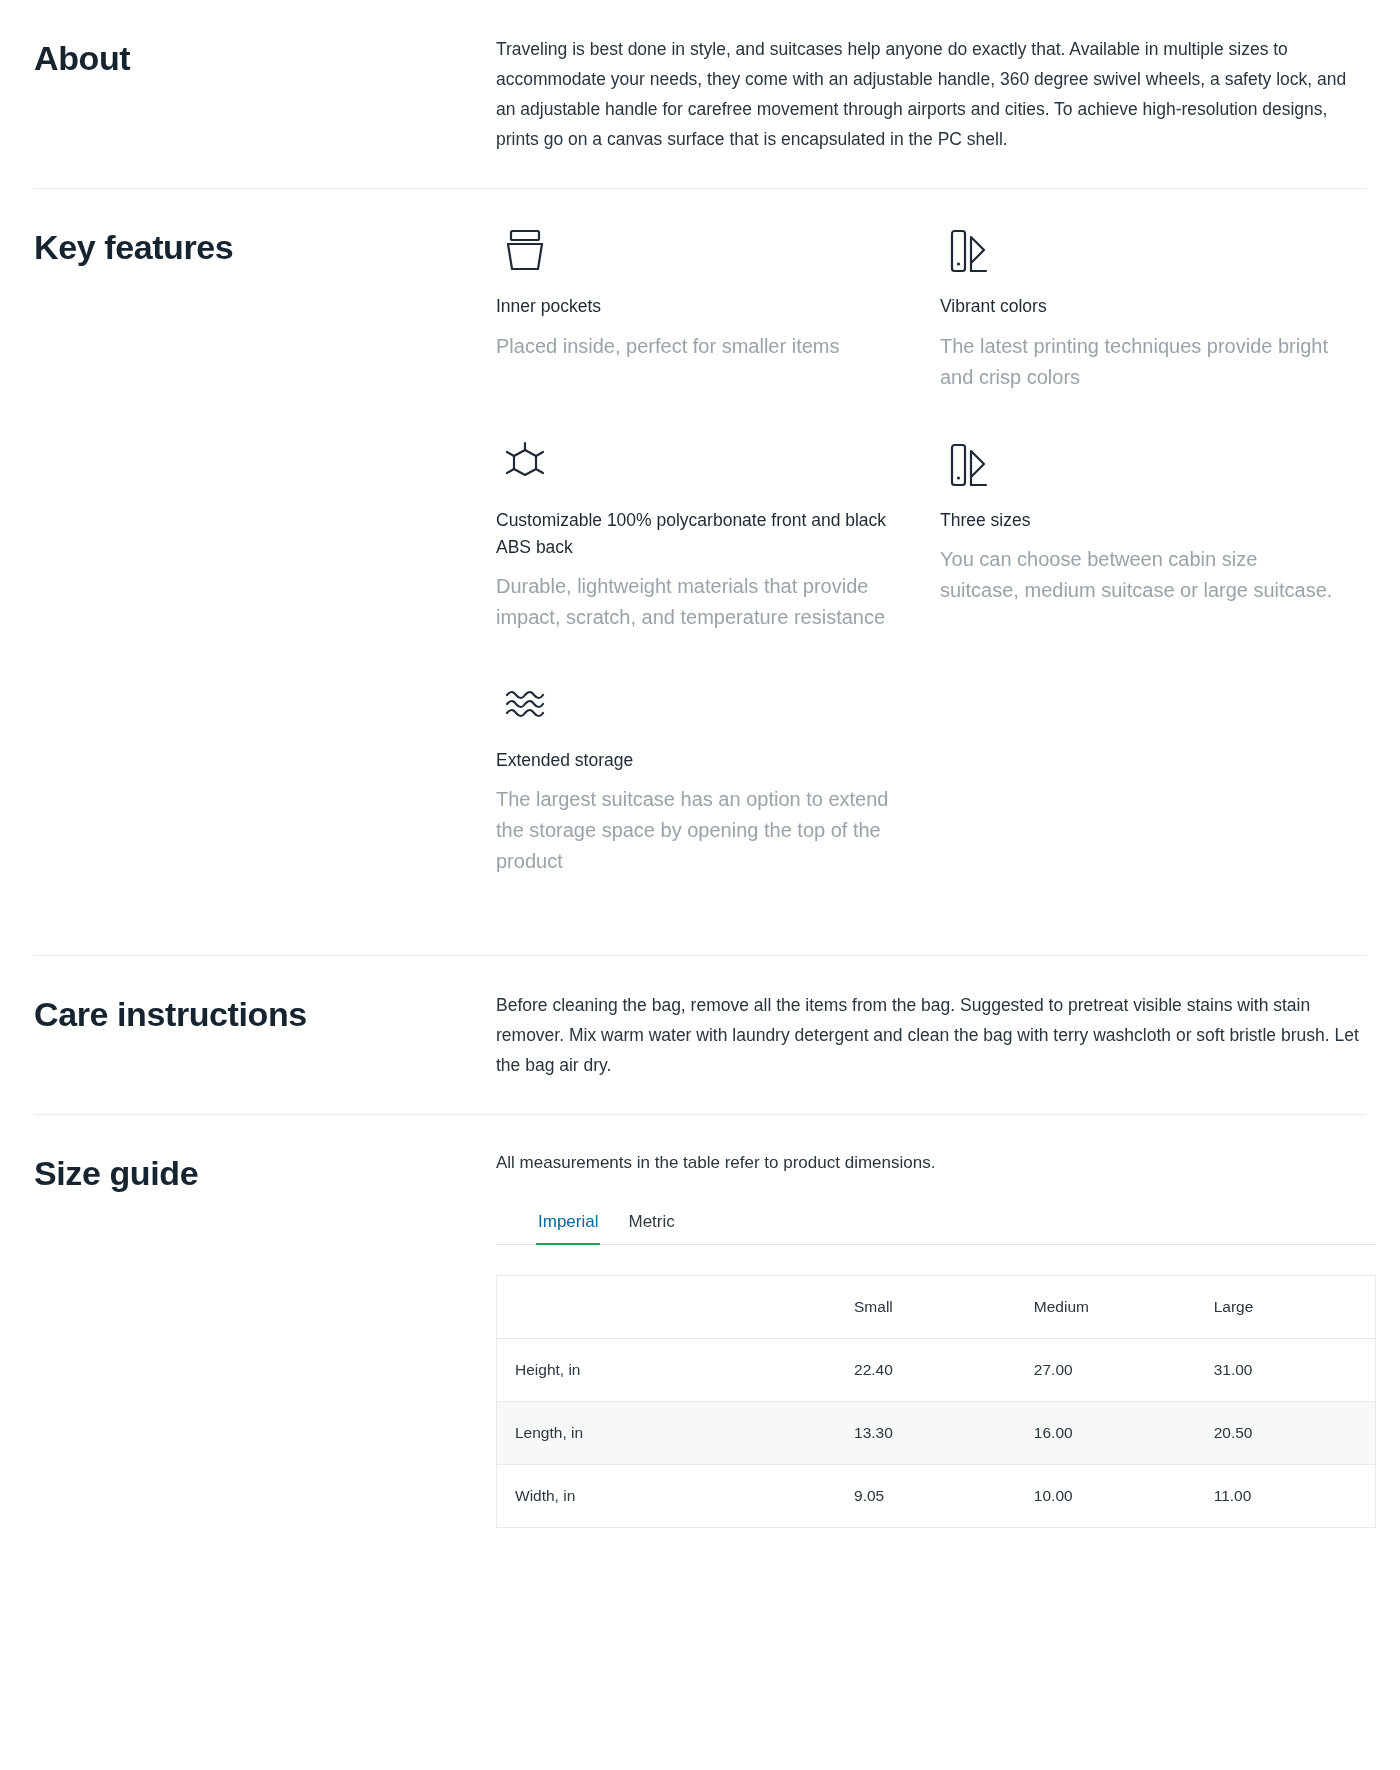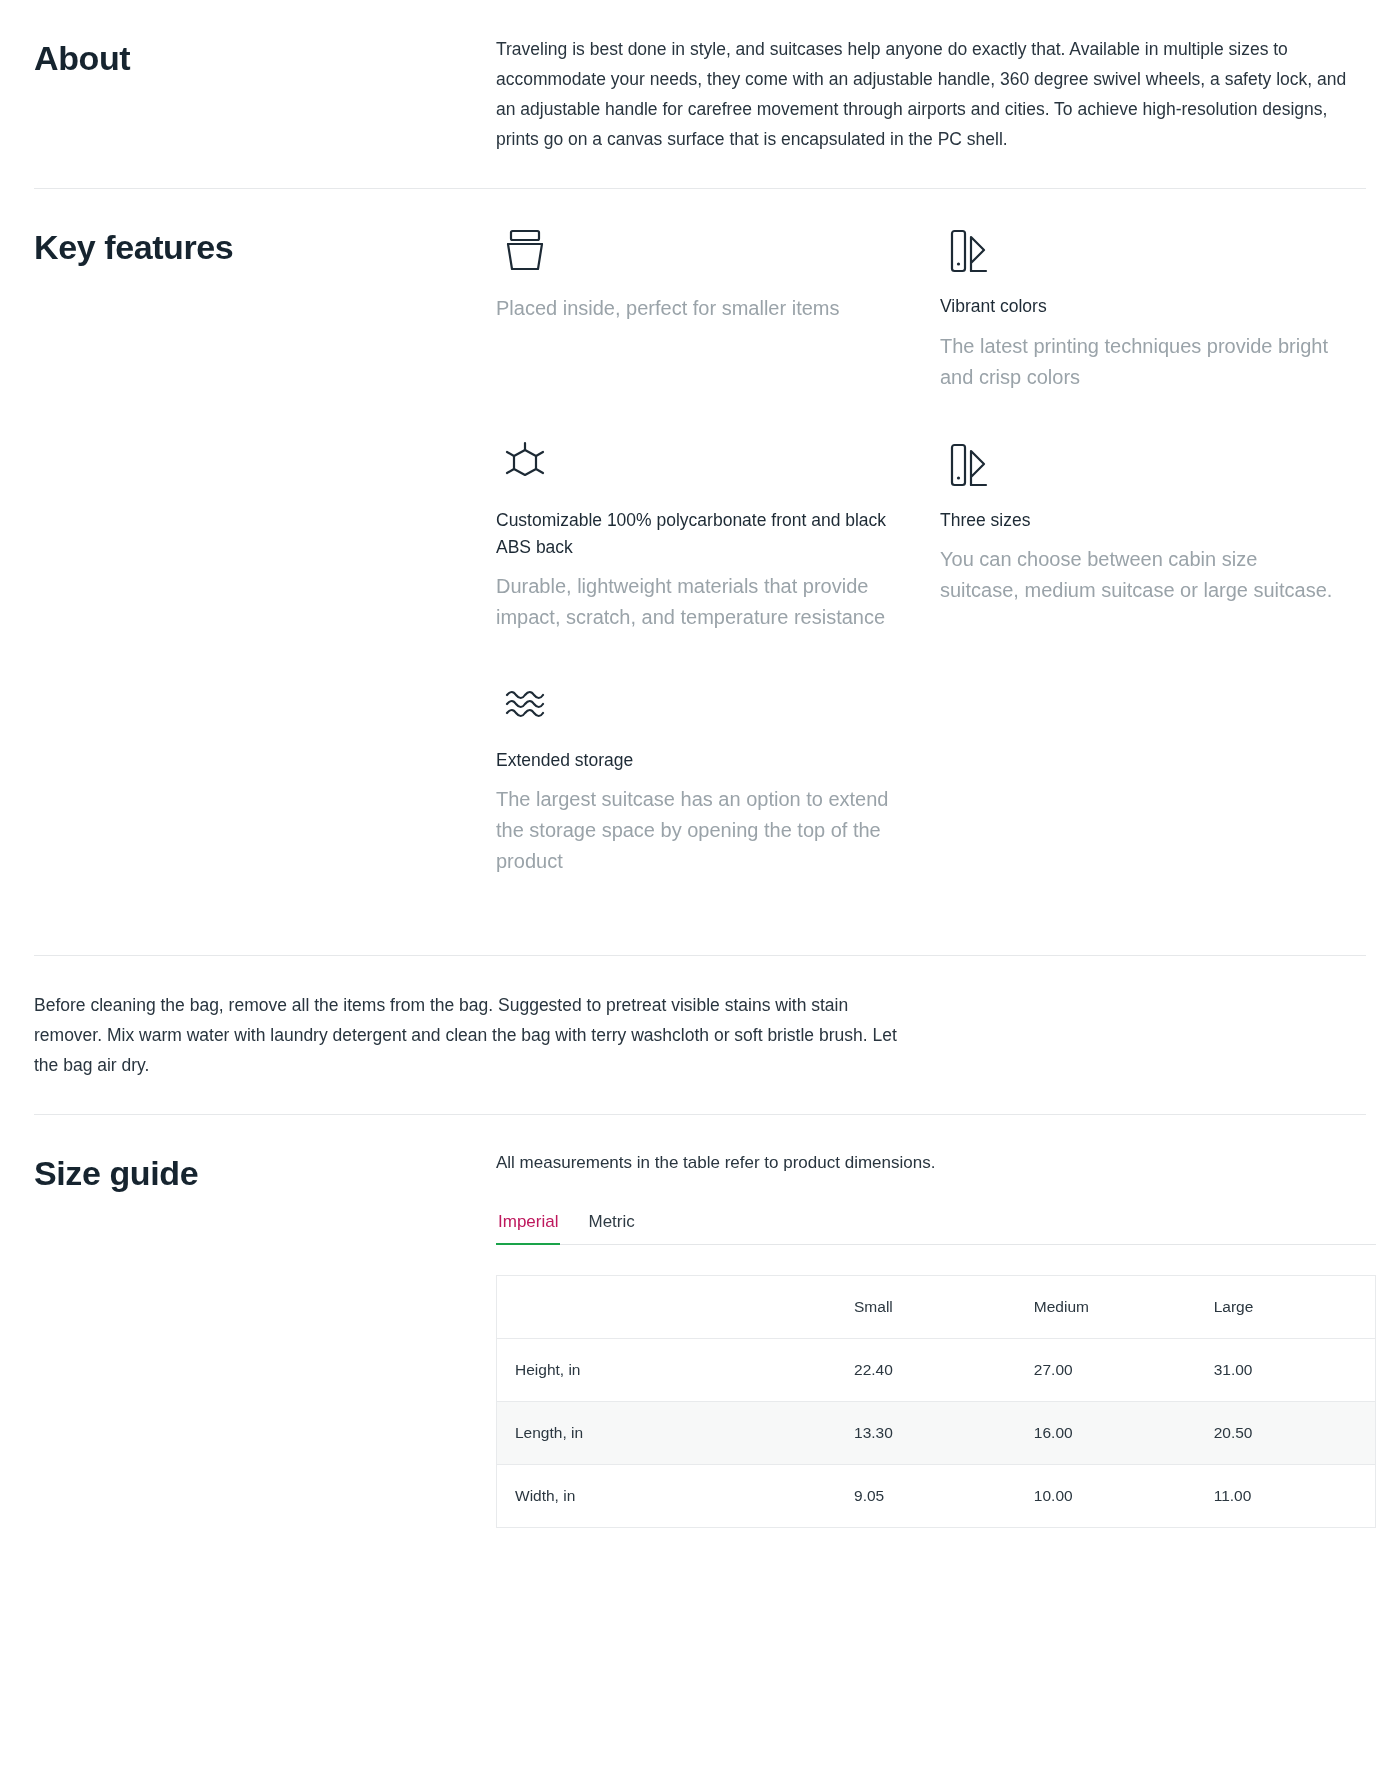--- a/index.html
+++ b/index.html
@@ -100,22 +100,23 @@
   }
   .tab {
     font-size: 17px;
     color: #2f3b44;
     padding: 0 2px 11px 2px;
     cursor: pointer;
     border-bottom: 2px solid transparent;
     margin-bottom: -1px;
   }
   .tab.active {
-    color: #be185d;
+    color: #0369a1;
     border-bottom-color: #1aa34a;
+    margin-left: 40px;
   }
   table.size-table {
     border-collapse: collapse;
     width: 880px;
     font-size: 15.5px;
     border-radius: 12px;
   }
   table.size-table th,
   table.size-table td {
     text-align: left;
@@ -163,20 +164,21 @@
       <div class="features-grid">
 
         <div class="feature">
           <div class="icon">
             <svg width="58" height="52" viewBox="0 0 58 52" fill="none" stroke="#1d2a35" stroke-width="2.2" stroke-linecap="round" stroke-linejoin="round">
               <rect x="15" y="6" width="28" height="9" rx="1.5"></rect>
               <path d="M12 19 L46 19 L42 44 L16 44 Z"></path>
               <path d="M12 19 L46 19"></path>
             </svg>
           </div>
+          <p class="f-title">Inner pockets</p>
           <p class="f-desc">Placed inside, perfect for smaller items</p>
         </div>
 
         <div class="feature">
           <div class="icon">
             <svg width="58" height="52" viewBox="0 0 58 52" fill="none" stroke="#1d2a35" stroke-width="2.2" stroke-linecap="round" stroke-linejoin="round">
               <rect x="12" y="6" width="13" height="40" rx="2.5"></rect>
               <circle cx="18.5" cy="39" r="1.6" fill="#1d2a35" stroke="none"></circle>
               <path d="M31 46 L31 12 L44 25 L31 38"></path>
               <path d="M31 46 L46 46"></path>
@@ -226,20 +228,21 @@
           <p class="f-desc">The largest suitcase has an option to extend the storage space by opening the top of the product</p>
         </div>
 
       </div>
     </div>
   </div>
 
   <div class="section-divider"></div>
 
   <div class="section">
+    <div class="section-title">Care instructions</div>
     <div class="section-body">
       <p class="care-text">Before cleaning the bag, remove all the items from the bag. Suggested to pretreat visible stains with stain remover. Mix warm water with laundry detergent and clean the bag with terry washcloth or soft bristle brush. Let the bag air dry.</p>
     </div>
   </div>
 
   <div class="section-divider"></div>
 
   <div class="section">
     <div class="section-title">Size guide</div>
     <div class="section-body">

